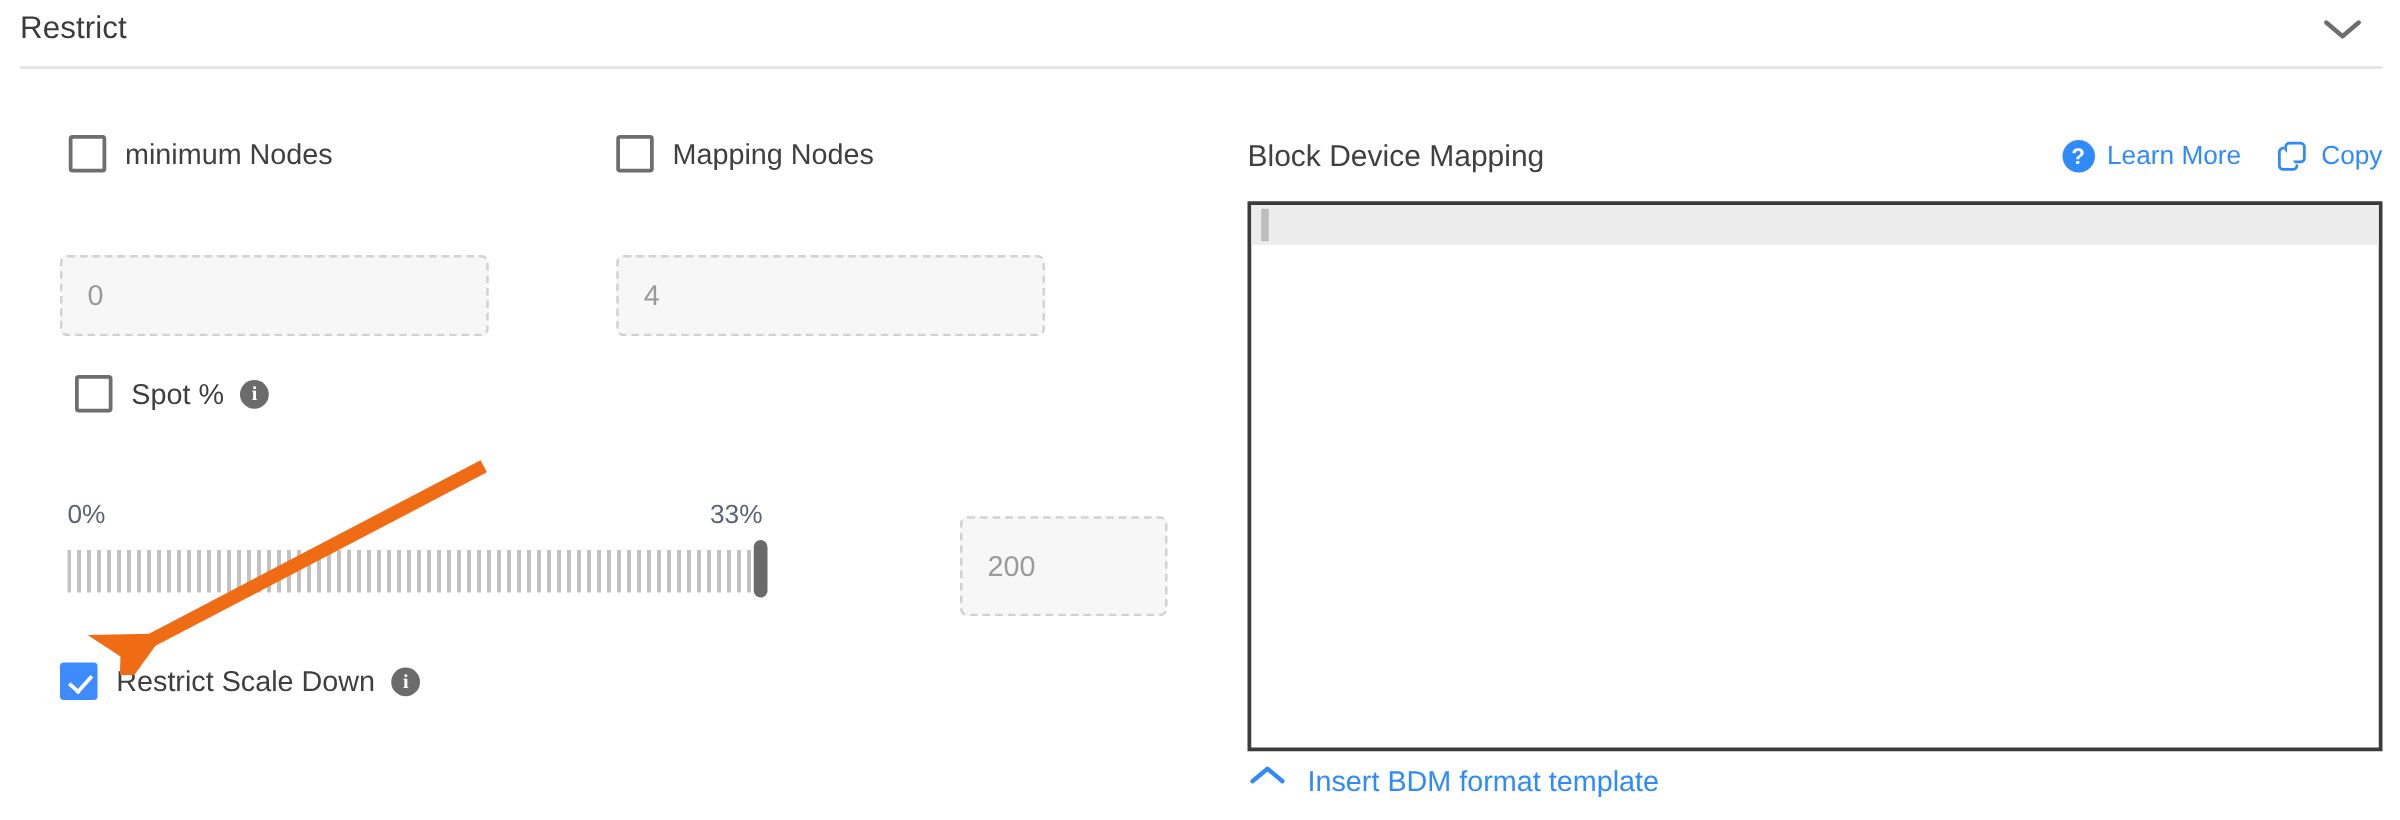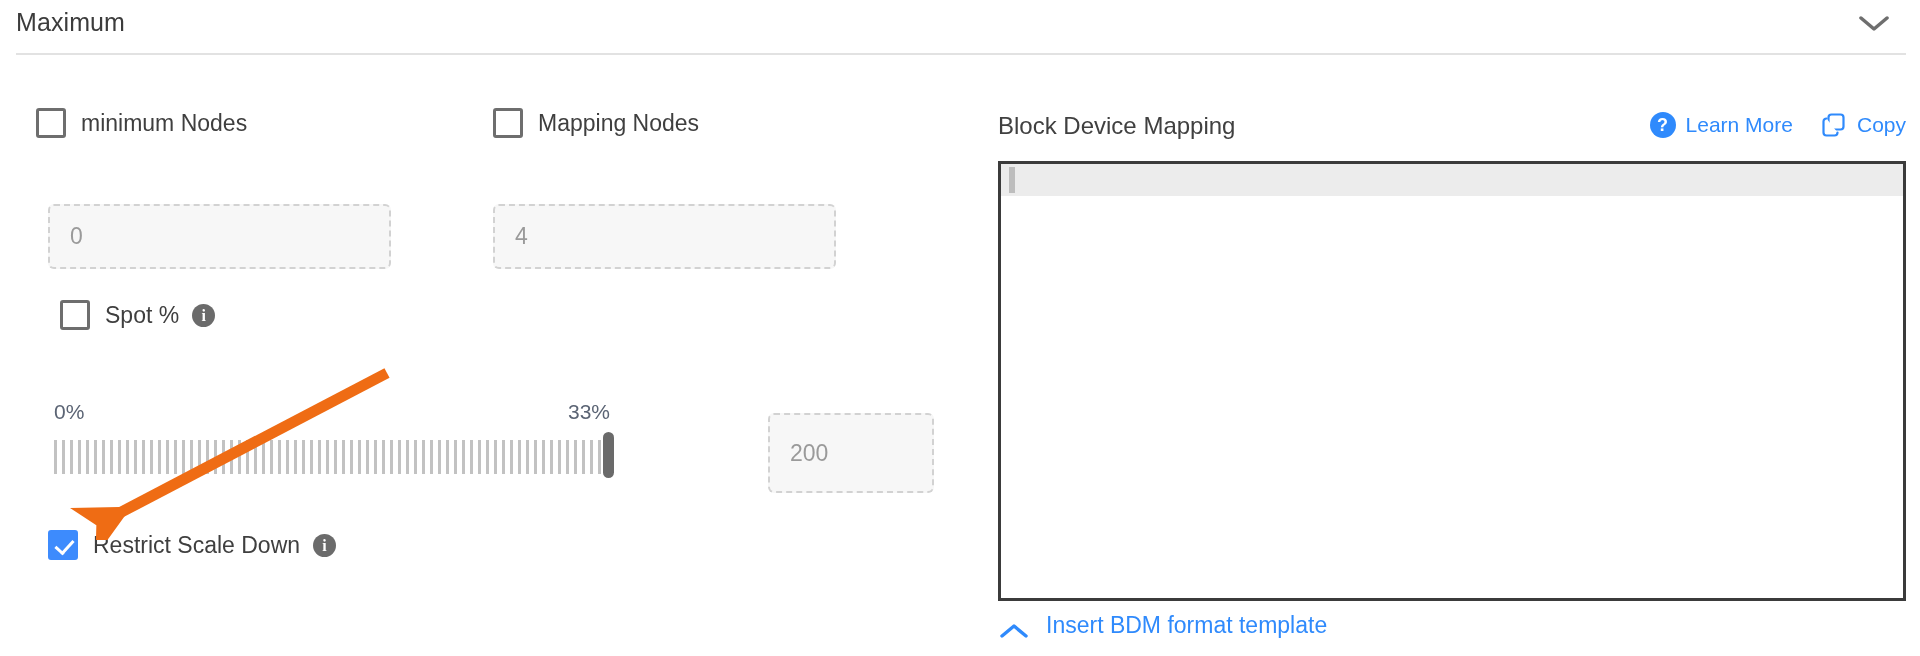--- a/index.html
+++ b/index.html
@@ -235,21 +235,21 @@
     top: 3px;
     width: 6px;
     height: 26px;
     background: #bdbdbd;
   }
   .bdm-footer {
     position: absolute;
     left: 1000px;
     top: 612px;
     display: flex;
-    align-items: flex-end;
+    align-items: flex-start;
     gap: 18px;
     color: #2f8afc;
     font-size: 23px;
     cursor: pointer;
   }
 
   
   .annot-arrow {
     position: absolute;
     left: 70px;
@@ -258,30 +258,30 @@
     height: 180px;
     pointer-events: none;
   }
 </style>
 </head>
 <body>
 
 <div id="screen">
 
   <div class="section-header">
-    <div class="section-title">Maximum</div>
+    <div class="section-title">Restrict</div>
     <div class="collapse-chevron">
       <svg width="30" height="18" viewBox="0 0 30 18" aria-hidden="true">
         <path d="M2 3 L15 14 L28 3" fill="none" stroke="#6e6e6e" stroke-width="3.5" stroke-linecap="round" stroke-linejoin="round"></path>
       </svg>
     </div>
   </div>
   <div class="header-rule"></div>
 
-  <div class="cb-row" style="left:36px; top:108px;justify-content:space-between;">
+  <div class="cb-row" style="left:55px; top:108px;justify-content:space-between;">
     <div class="cb-box"></div>
     <div class="cb-label">minimum Nodes</div>
   </div>
   <div class="dash-input" style="left:48px; top:204px; width:343px; height:65px;">0</div>
 
   <div class="cb-row" style="left:493px; top:108px;">
     <div class="cb-box"></div>
     <div class="cb-label">Mapping Nodes</div>
   </div>
   <div class="dash-input" style="left:493px; top:204px; width:343px; height:65px;">4</div>

